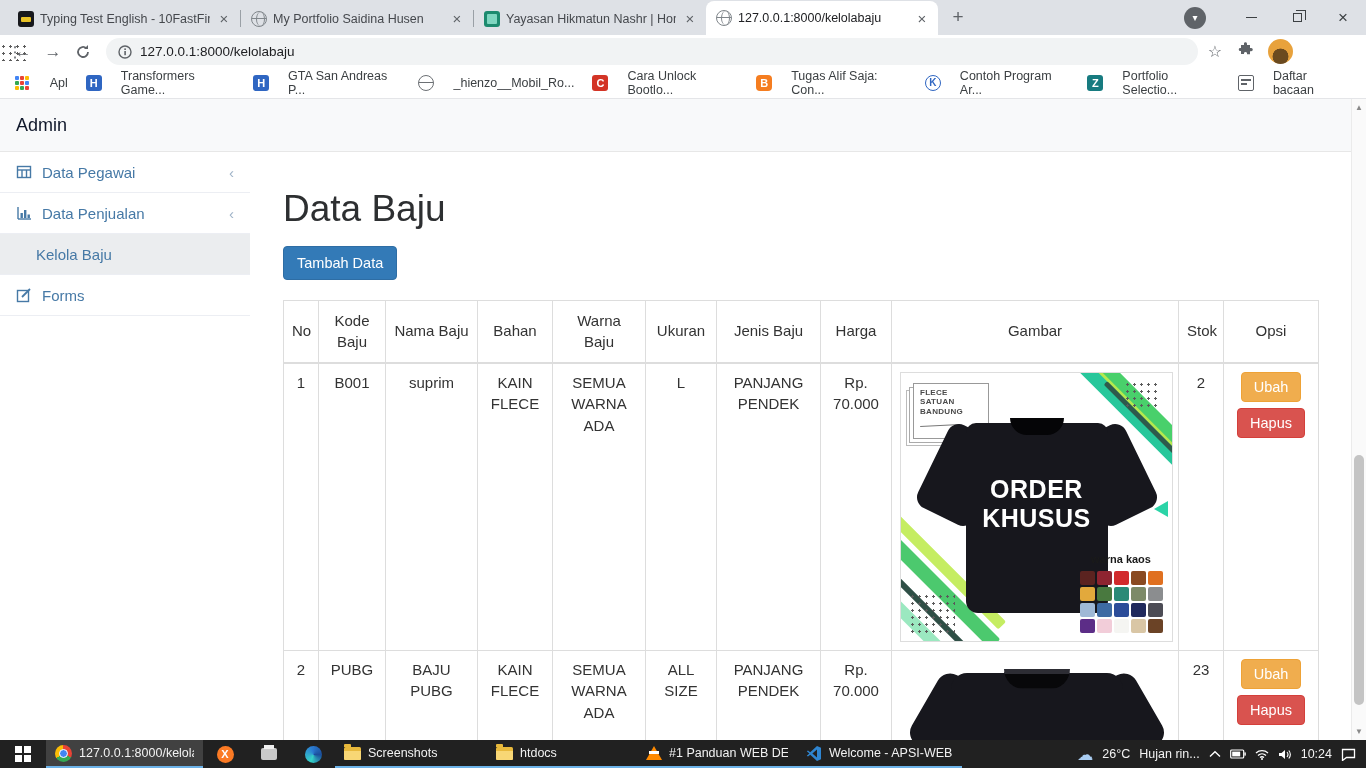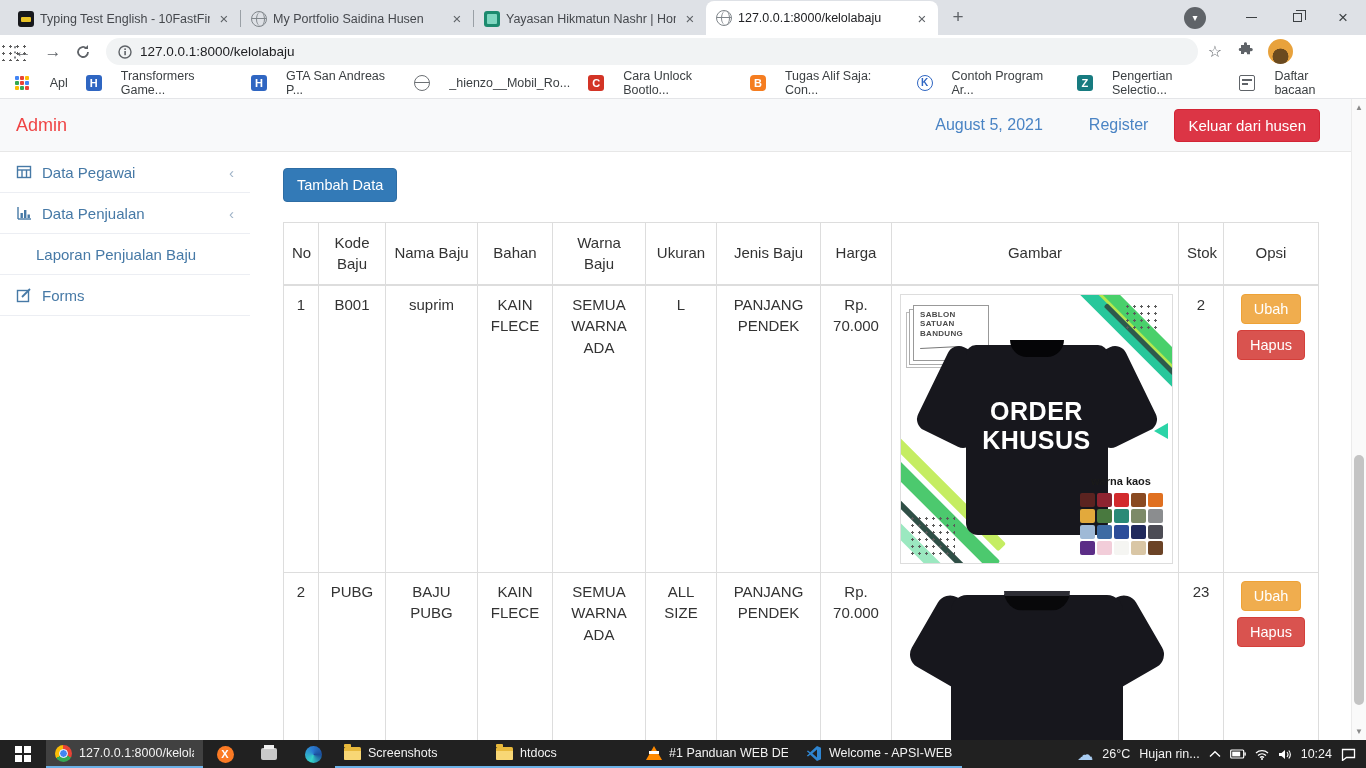--- a/index.html
+++ b/index.html
@@ -56,21 +56,21 @@
   .bmi.globe2 { border-radius:50%; border:1.5px solid #6c7074; }
   .bmi.globe2::after { content:""; position:absolute; top:50%; left:0; right:0; border-top:1.5px solid #6c7074; margin-top:-1px; }
   .bmi.rlist { border:1.2px solid #5f6368; border-radius:2px; }
   .bmi.rlist::before { content:""; position:absolute; left:2px; top:3px; right:2px; height:2px; background:#5f6368; }
   .bmi.rlist::after { content:""; position:absolute; left:2px; top:7px; width:6px; height:2px; background:#5f6368; }
   #readinglist { margin-left:auto; padding-right:20px; }
 
   
   #page { position:absolute; left:0; top:99px; width:1366px; height:641px; background:#fff; overflow:hidden; }
   #page-header { position:absolute; left:0; top:0; width:1366px; height:53px; background:#f8f9fa; border-bottom:1px solid #e7e7e7; display:flex; align-items:center; padding:0 16px; }
-  #brand { font-size:18px; color:#ef4444; }
+  #brand { font-size:18px; color:#0f172a; }
   #hdr-right { margin-left:auto; display:flex; align-items:center; margin-right:30px; }
   .hlink { color:#4a84c4; font-size:16px; text-decoration:none; }
   #hdr-date { margin-right:46px; }
   #hdr-register { margin-right:26px; }
   #logout-btn { background:#dc3545; border:1px solid #d32535; color:#fff; font-size:15px; padding:7px 13px; border-radius:4px; }
 
   #sidebar { position:absolute; left:0; top:53px; width:250px; bottom:0; background:#fff; }
   .sb-item { height:41px; display:flex; align-items:center; padding:0 16px; border-bottom:1px solid #eceef3; color:#4679a6; font-size:15px; }
   .sb-item svg { margin-right:10px; flex:0 0 16px; }
   .sb-item .chev { margin-left:auto; color:#9fb3c8; font-size:15px; }
@@ -267,37 +267,32 @@
   <div class="bm">
     <span class="bmi bsq">B</span>
     <span class="lbl">Tugas Alif Saja: Con...</span>
   </div>
   <div class="bm">
     <span class="bmi kcir">K</span>
     <span class="lbl">Contoh Program Ar...</span>
   </div>
   <div class="bm">
     <span class="bmi zsq">Z</span>
-    <span class="lbl">Pengertian Selectio...</span>
+    <span class="lbl">Portfolio Selectio...</span>
   </div>
   <div class="bm" id="readinglist">
     <span class="bmi rlist"></span>
     <span class="lbl">Daftar bacaan</span>
   </div>
 </div>
 
 <div id="page">
 
   <div id="page-header">
     <span id="brand">Admin</span>
-    <div id="hdr-right">
-      <a class="hlink" id="hdr-date">August 5, 2021</a>
-      <a class="hlink" id="hdr-register">Register</a>
-      <button id="logout-btn">Keluar dari husen</button>
-    </div>
   </div>
 
   <div id="sidebar">
     <div class="sb-item">
       <svg width="16" height="16" viewBox="0 0 16 16">
           <rect x="1.5" y="2.5" width="13" height="11" fill="none" stroke="#4679a6" stroke-width="1.4"></rect>
           <line x1="1.5" y1="6" x2="14.5" y2="6" stroke="#4679a6" stroke-width="1.4"></line>
           <line x1="6" y1="6" x2="6" y2="13.5" stroke="#4679a6" stroke-width="1.4"></line>
           <line x1="10.5" y1="6" x2="10.5" y2="13.5" stroke="#4679a6" stroke-width="1.4"></line>
         </svg>
@@ -308,33 +303,34 @@
       <svg width="16" height="16" viewBox="0 0 16 16">
           <line x1="2" y1="2" x2="2" y2="14" stroke="#4679a6" stroke-width="1.4"></line>
           <line x1="2" y1="14" x2="15" y2="14" stroke="#4679a6" stroke-width="1.4"></line>
           <rect x="4.5" y="8" width="2.4" height="5" fill="#4679a6"></rect>
           <rect x="8" y="5" width="2.4" height="8" fill="#4679a6"></rect>
           <rect x="11.5" y="9.5" width="2.4" height="3.5" fill="#4679a6"></rect>
         </svg>
       <span>Data Penjualan</span>
       <span class="chev">‹</span>
     </div>
-    <div class="sb-item sub">
-      <span>Laporan Penjualan Baju</span>
+    <div class="sb-item sub active">
+      <span>Kelola Baju</span>
     </div>
     <div class="sb-item">
       <svg width="16" height="16" viewBox="0 0 16 16">
           <rect x="1.5" y="3.5" width="11" height="11" fill="none" stroke="#4679a6" stroke-width="1.4"></rect>
           <line x1="6" y1="10" x2="14" y2="2" stroke="#4679a6" stroke-width="1.8"></line>
         </svg>
       <span>Forms</span>
     </div>
   </div>
 
   <div id="content">
+    <h1 id="page-title">Data Baju</h1>
     <button id="add-btn">Tambah Data</button>
 
     <table class="data">
       <colgroup>
         <col style="width:35px">
           <col style="width:67px">
           <col style="width:92px">
           <col style="width:75px">
           <col style="width:93px">
           <col style="width:71px">
@@ -376,21 +372,21 @@
                 <div class="s tr3"></div>
                 <div class="s tr4"></div>
               <div class="s bl1"></div>
                 <div class="s bl2"></div>
                 <div class="s bl3"></div>
                 <div class="s bl4"></div>
               <div class="teal-arrow"></div>
               <div class="dots tr"></div>
                 <div class="dots bl"></div>
               <div class="brand1">
-                <div class="bl-line">SABLON</div>
+                <div class="bl-line">FLECE</div>
                 <div class="bl-line">SATUAN</div>
                 <div class="bl-line">BANDUNG</div>
                 <div class="sig"></div>
               </div>
               <div class="shirt">
                 <div class="sleeve l"></div>
                   <div class="sleeve r"></div>
                 <div class="body"></div>
                   <div class="collar"></div>
                 <div class="stext">ORDER KHUSUS</div>

